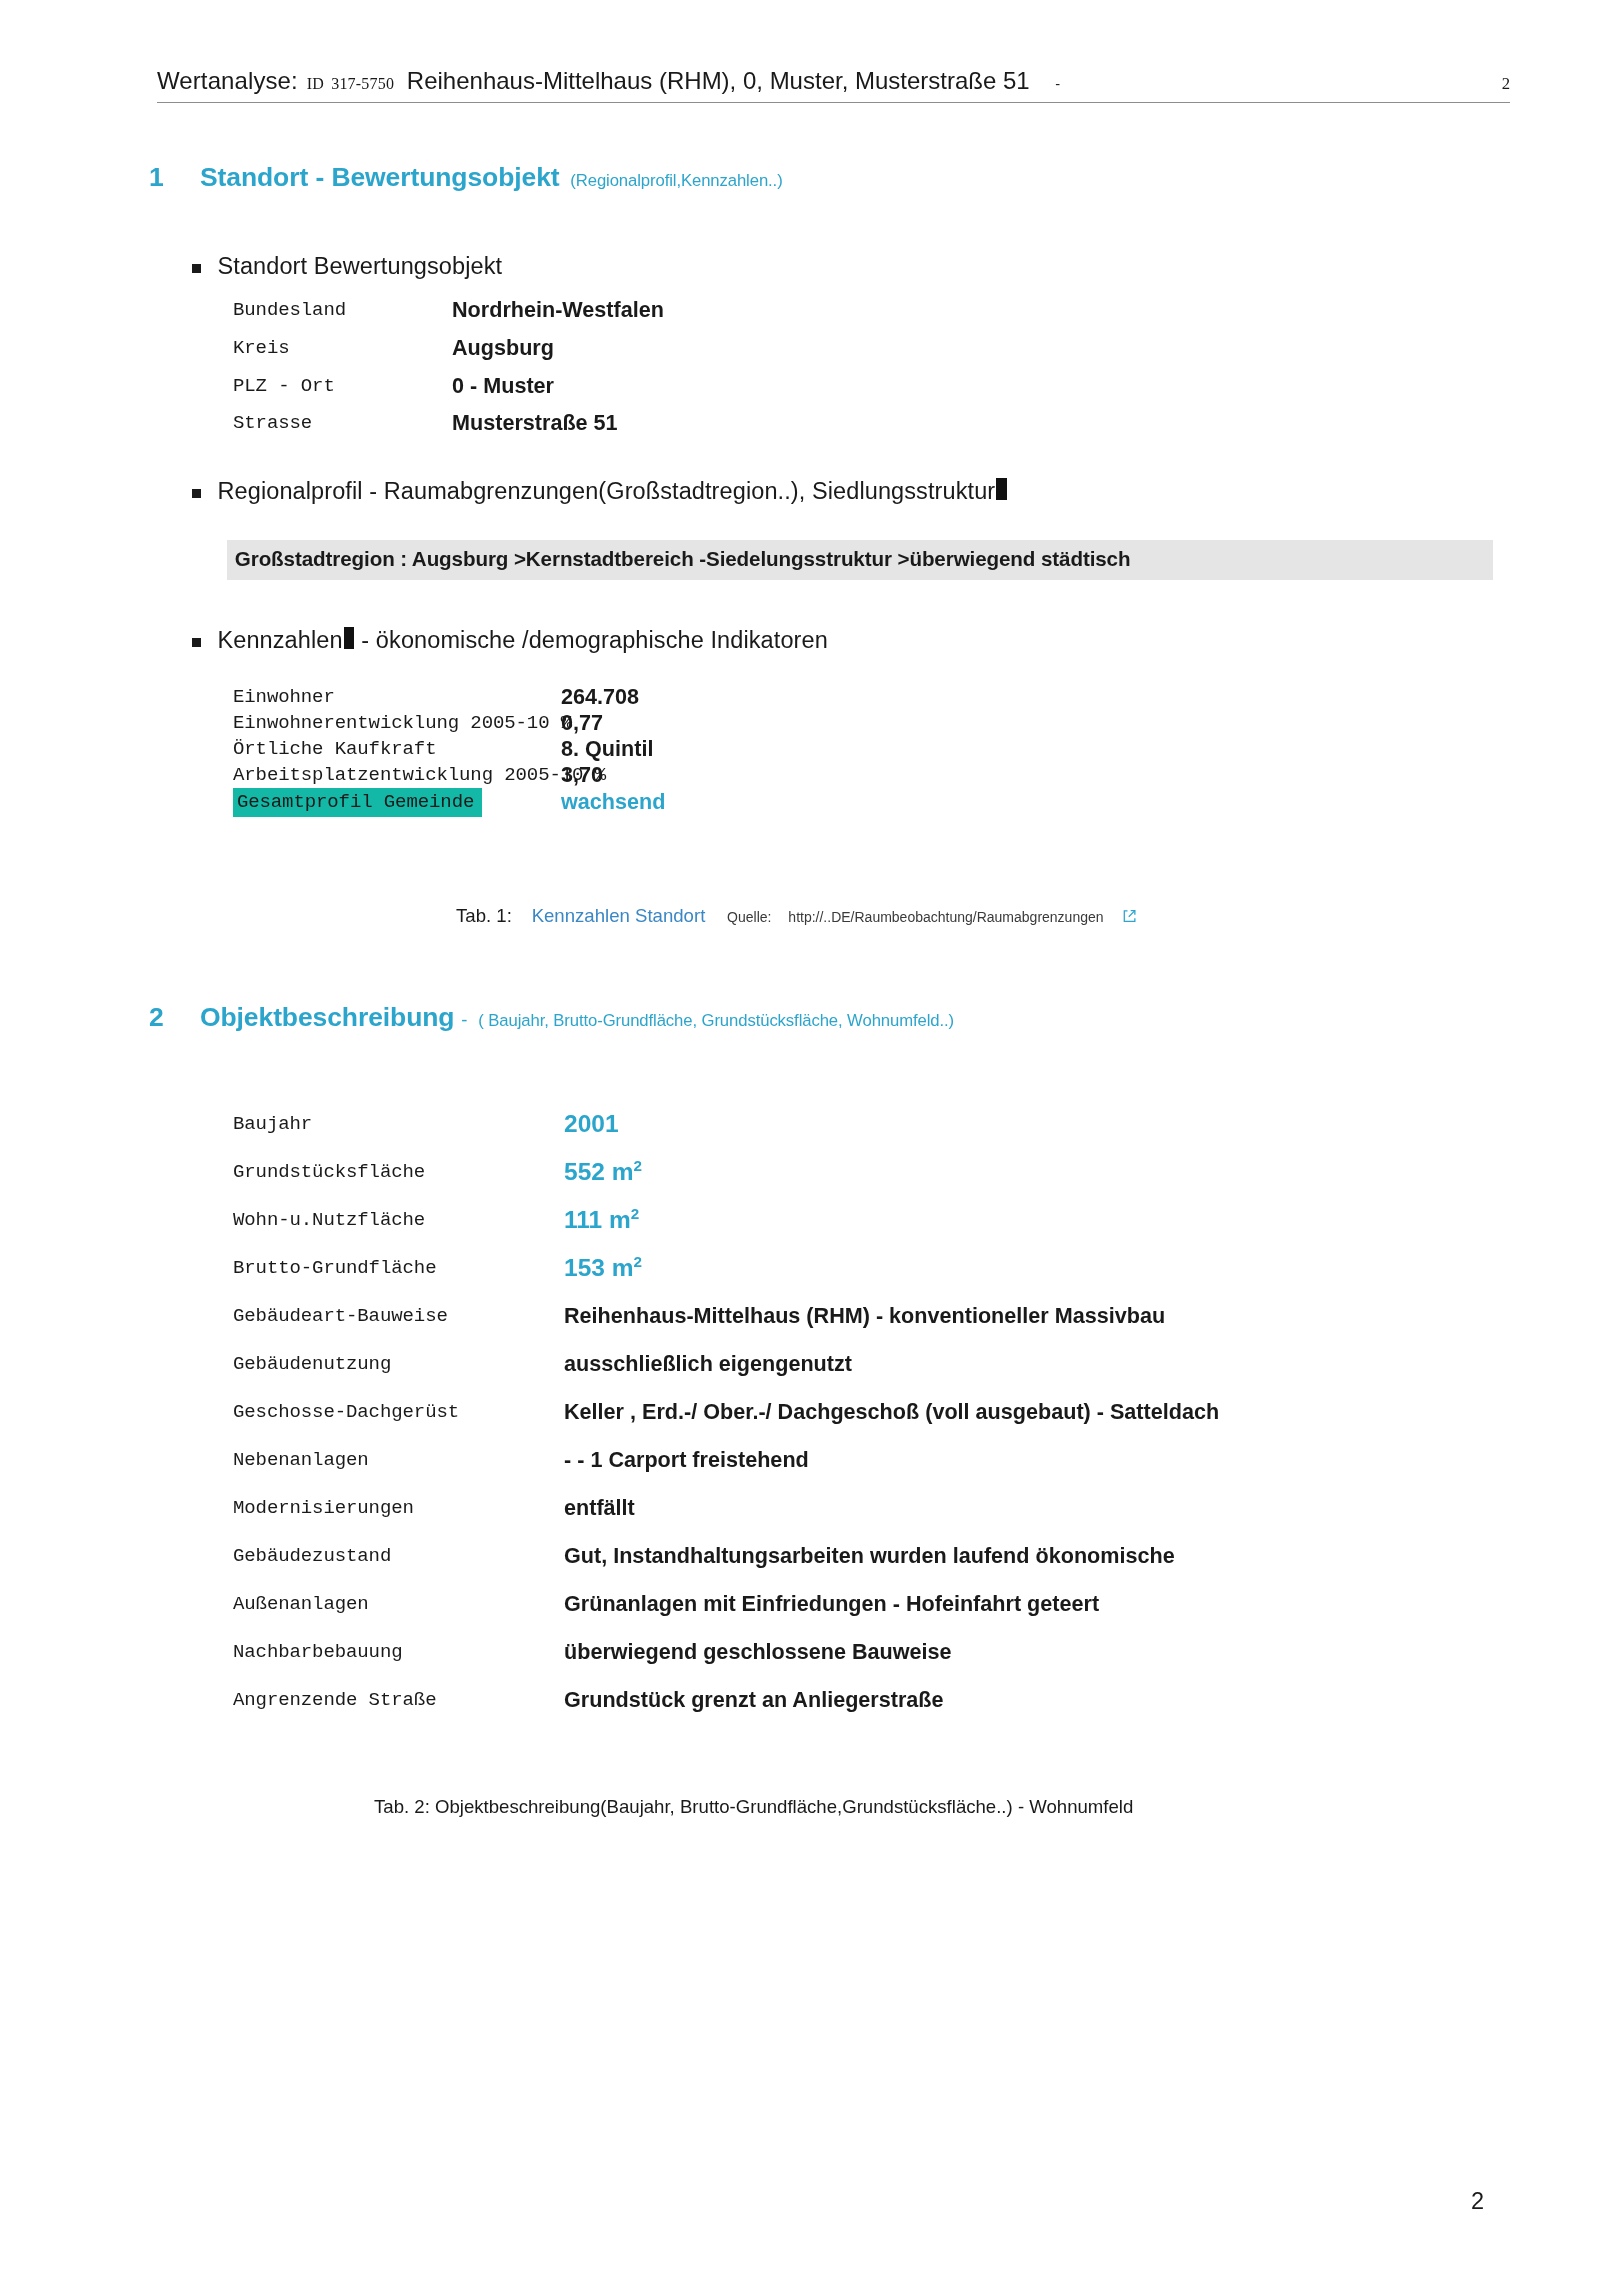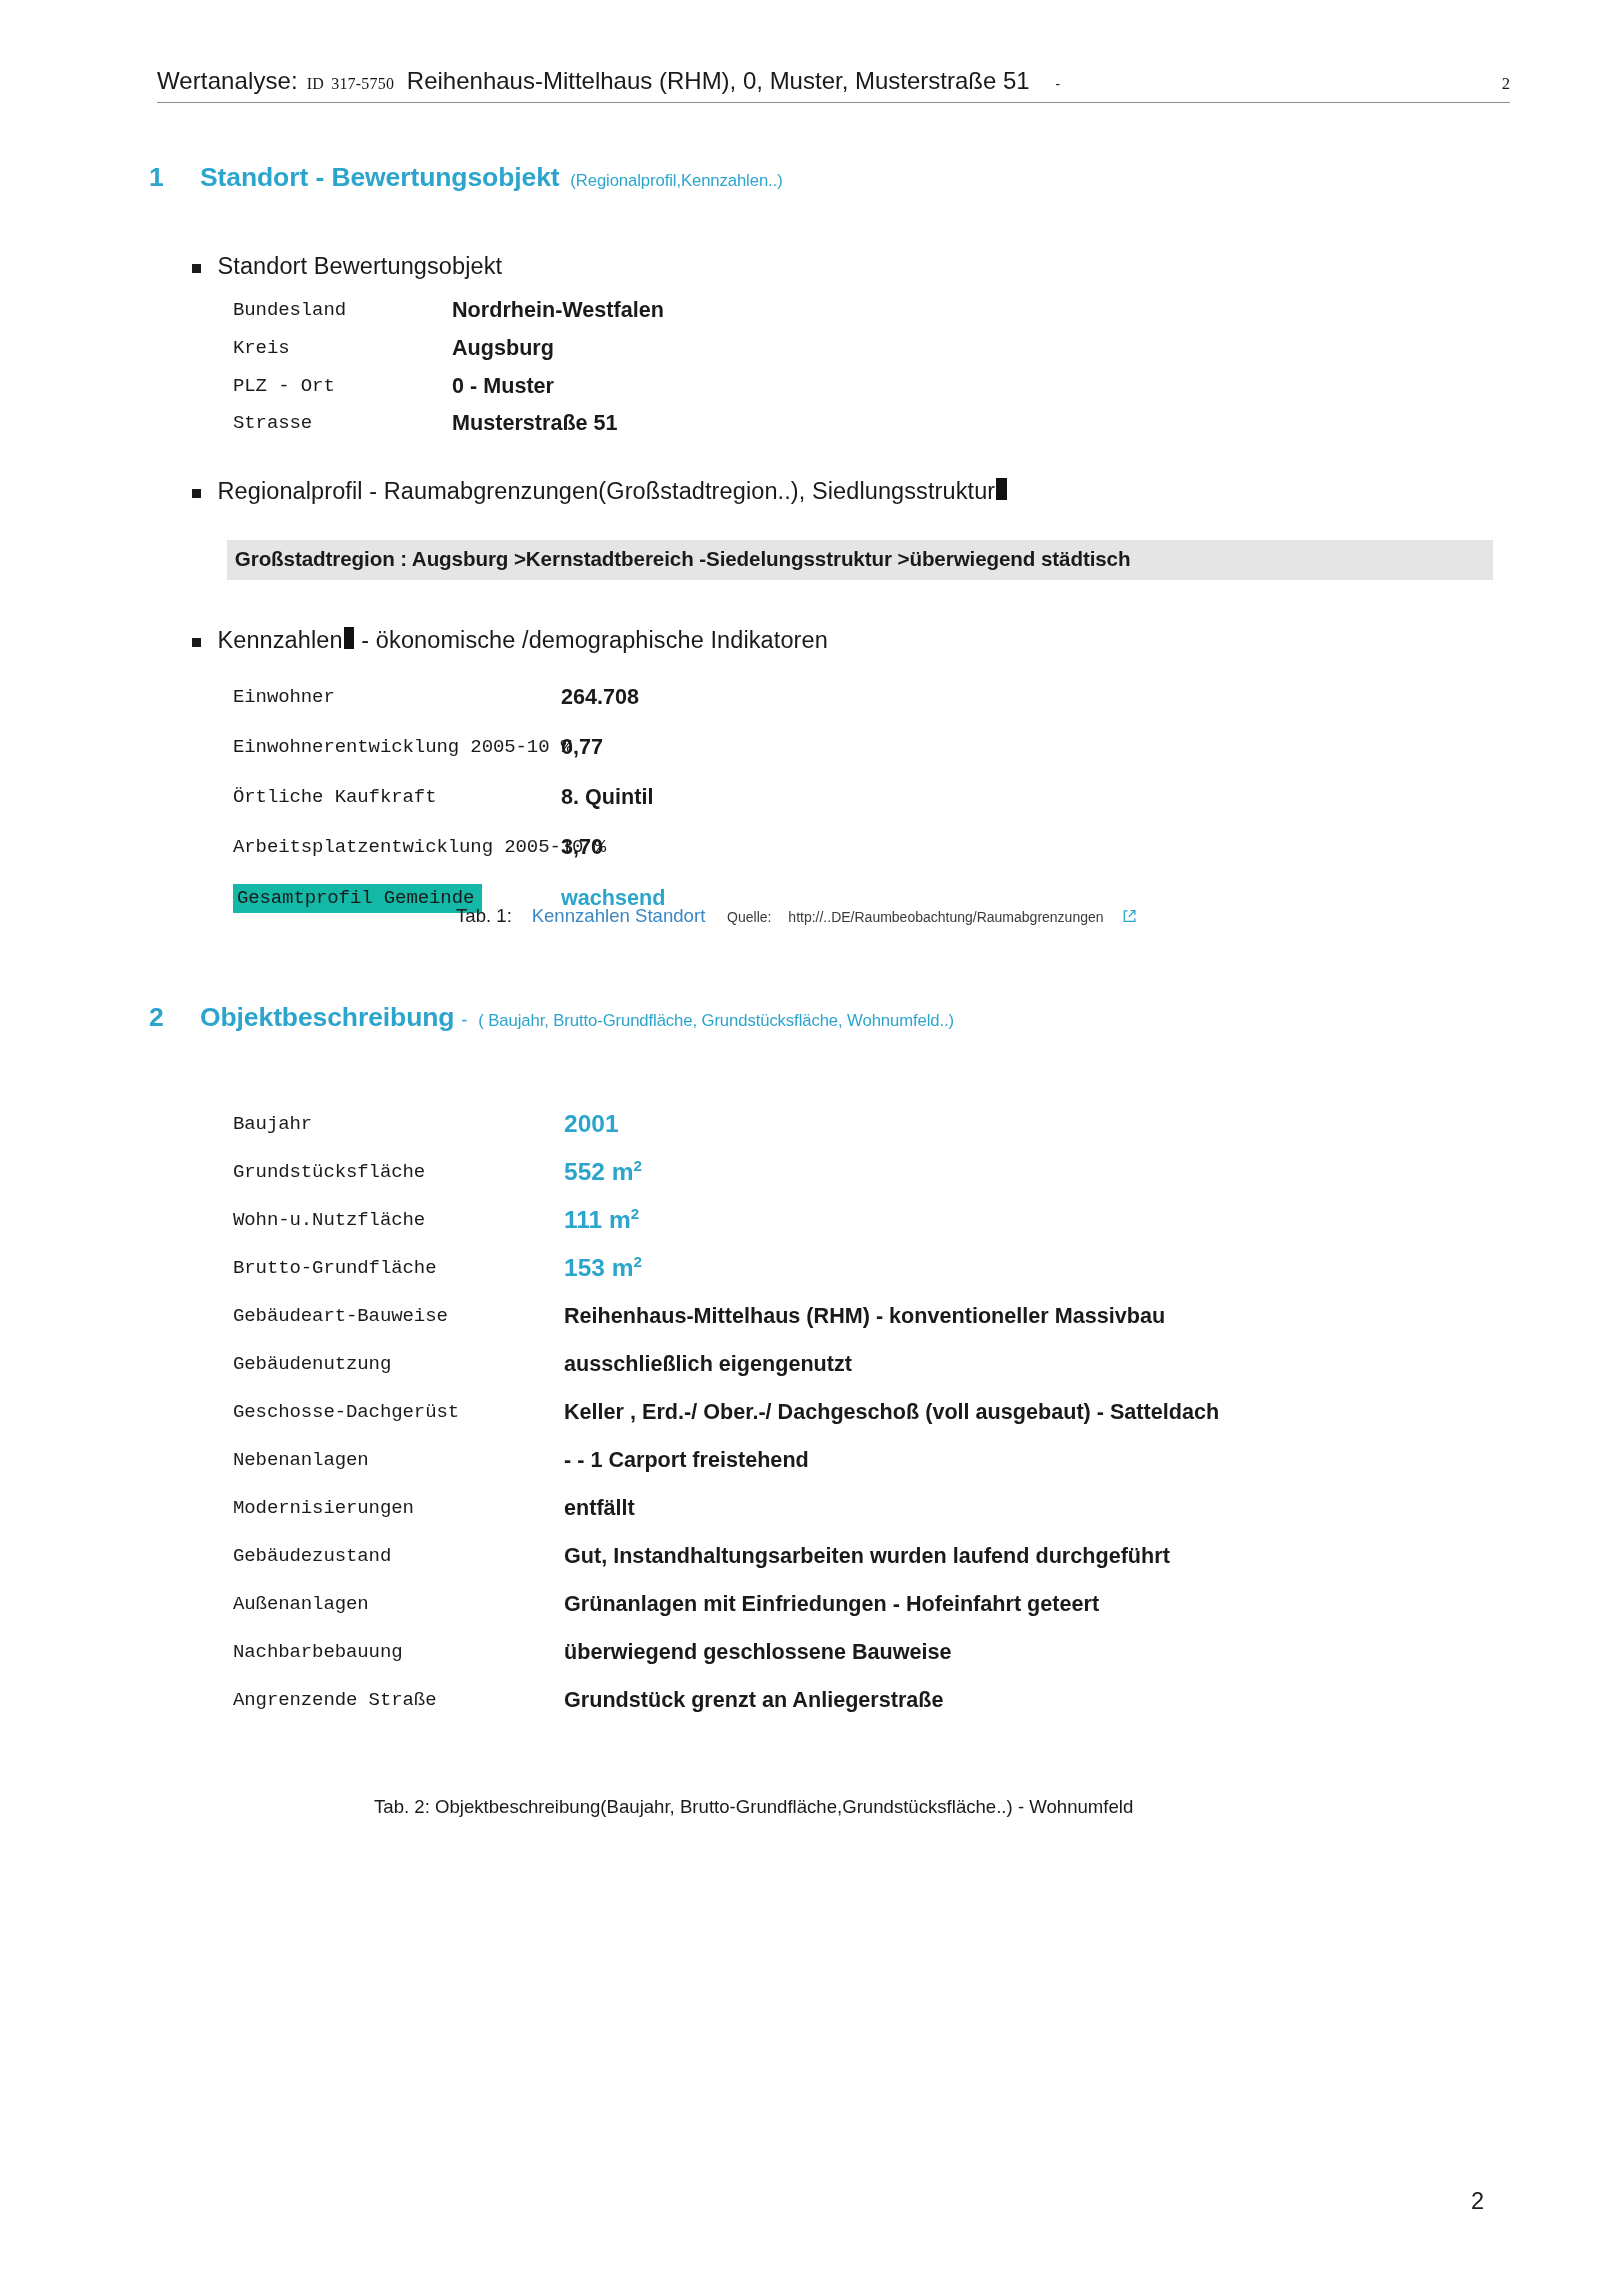--- a/index.html
+++ b/index.html
@@ -167,21 +167,21 @@
     left: 233px;
     top: 297px;
     grid-template-columns: 219px auto;
     row-gap: 11.8px;
   }
   
   #tbl-kennzahlen {
     left: 233px;
     top: 684px;
     grid-template-columns: 328px auto;
-    row-gap: 24px;
+    row-gap: 0;
   }
   
   #tbl-objekt {
     left: 233px;
     top: 1100px;
     grid-template-columns: 331px auto;
     row-gap: 0;
   }
   #tbl-objekt .kv-label { height: 48px; line-height: 48px; }
   #tbl-objekt .kv-value { height: 48px; line-height: 48px; }
@@ -365,21 +365,21 @@
     <span class="kv-label">Geschosse-Dachgerüst</span>
     <span class="kv-value">Keller , Erd.-/ Ober.-/ Dachgeschoß (voll ausgebaut) - Satteldach</span>
 
     <span class="kv-label">Nebenanlagen</span>
     <span class="kv-value">- - 1 Carport freistehend</span>
 
     <span class="kv-label">Modernisierungen</span>
     <span class="kv-value">entfällt</span>
 
     <span class="kv-label">Gebäudezustand</span>
-    <span class="kv-value">Gut, Instandhaltungsarbeiten wurden laufend durchgeführt</span>
+    <span class="kv-value">Gut, Instandhaltungsarbeiten wurden laufend ökonomische</span>
 
     <span class="kv-label">Außenanlagen</span>
     <span class="kv-value">Grünanlagen mit Einfriedungen - Hofeinfahrt geteert</span>
 
     <span class="kv-label">Nachbarbebauung</span>
     <span class="kv-value">überwiegend geschlossene Bauweise</span>
 
     <span class="kv-label">Angrenzende Straße</span>
     <span class="kv-value">Grundstück grenzt an Anliegerstraße</span>
   </div>

